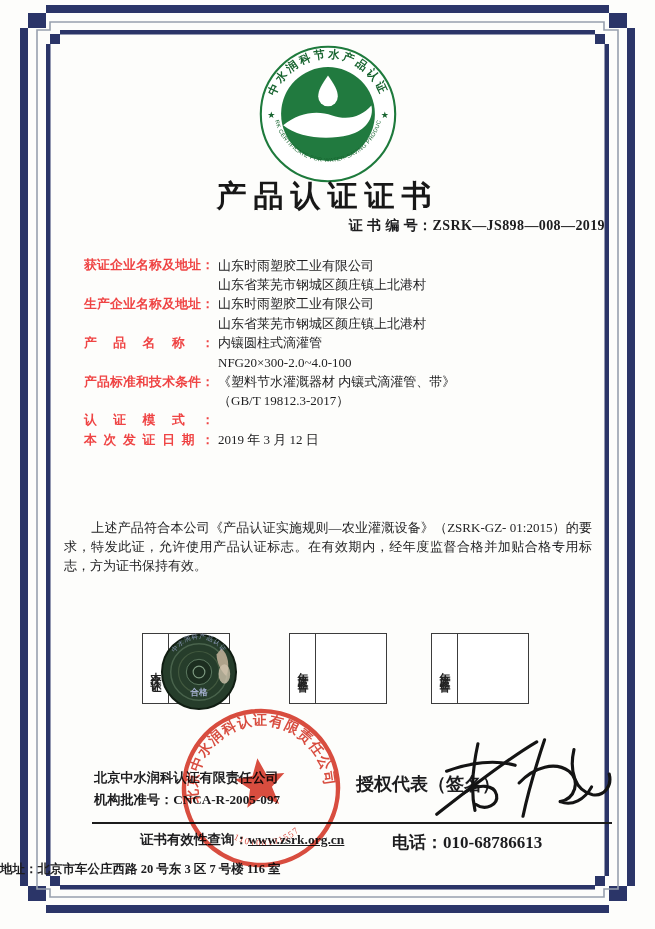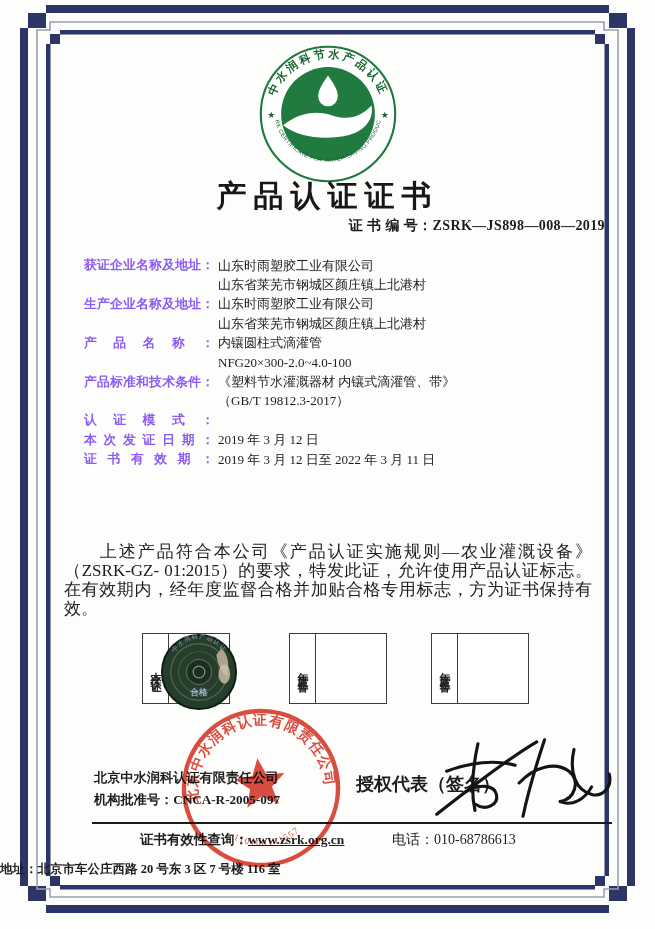--- a/index.html
+++ b/index.html
@@ -22,27 +22,27 @@
 
   .certno {
     position:absolute; top:217px; right:50px;
     font-size:14px; font-weight:600; letter-spacing:0.4px;
   }
 
   .fields { position:absolute; left:84px; top:256px; width:520px; }
   .frow { display:flex; align-items:center; height:19.4px; font-size:13px; }
   .flbl {
     flex:none; width:130px; font-weight:bold; font-size:12.8px;
-    text-align:justify; text-align-last:justify; color:#8b5cf6;
+    text-align:justify; text-align-last:justify; color:#ef4444;
   }
   .fval { margin-left:4px; white-space:pre; }
 
   .statement {
-    position:absolute; left:64px; top:542px; width:528px;
-    font-size:17px; line-height:19px; text-align:justify; text-indent:2.1em;
+    position:absolute; left:64px; top:518px; width:528px;
+    font-size:13px; line-height:19px; text-align:justify; text-indent:2.1em;
   }
 
   .cbox {
     position:absolute; top:633px; height:69px;
     border:1.5px solid #3c3c3c; background:#fff; display:flex;
   }
   .cbox .side {
     width:25px; border-right:1.2px solid #3c3c3c;
     display:flex; align-items:center; justify-content:center;
   }
@@ -56,21 +56,21 @@
 
   .sticker { position:absolute; left:160px; top:633px; }
 
   .company  { position:absolute; left:94px;  top:769px; font-size:13.2px; font-weight:600; }
   .approval { position:absolute; left:94px;  top:791px; font-size:13.2px; font-weight:600; }
   .rep      { position:absolute; left:356px; top:772px; font-size:18px;font-weight:bold; }
   .sig      { position:absolute; left:425px; top:731px; }
   .rule     { position:absolute; left:92px;  top:822px; width:520px; border-top:2px solid #1c1c1c; }
   .query    { position:absolute; left:140px; top:831px; font-size:13.5px; font-weight:600; }
   .website  { text-decoration:underline; font-weight:700; }
-  .phone    { position:absolute; left:392px; top:831px; font-size:14px; font-weight:400; }
+  .phone    { position:absolute; left:392px; top:831px; font-size:17px; font-weight:700; }
   .address  { position:absolute; left:0; top:861px; width:100%; text-align:left; font-size:12.5px; font-weight:600; }
 
   .stamp {
     position:absolute; left:176px; top:703px;
     transform:rotate(-7deg); opacity:.9; mix-blend-mode:multiply;
   }
 </style>
 </head>
 <body>
 
@@ -156,24 +156,20 @@
     <div class="frow">
         <span class="flbl"></span>
         <span class="fval">（GB/T 19812.3-2017）</span>
       </div>
     <div class="frow">
         <span class="flbl">认证模式：</span>
       </div>
     <div class="frow">
         <span class="flbl">本次发证日期：</span>
         <span class="fval">2019 年 3 月 12 日</span>
-      </div>
-    <div class="frow">
-        <span class="flbl">证书有效期：</span>
-        <span class="fval">2019 年 3 月 12 日至 2022 年 3 月 11 日</span>
       </div>
   </div>
 
   <div class="statement">上述产品符合本公司《产品认证实施规则—农业灌溉设备》（ZSRK-GZ- 01:2015）的要求，特发此证，允许使用产品认证标志。在有效期内，经年度监督合格并加贴合格专用标志，方为证书保持有效。</div>
 
   <div class="cbox" id="box1">
     <div class="side">
       <span class="vtext">本次认证</span>
     </div>
   </div>

